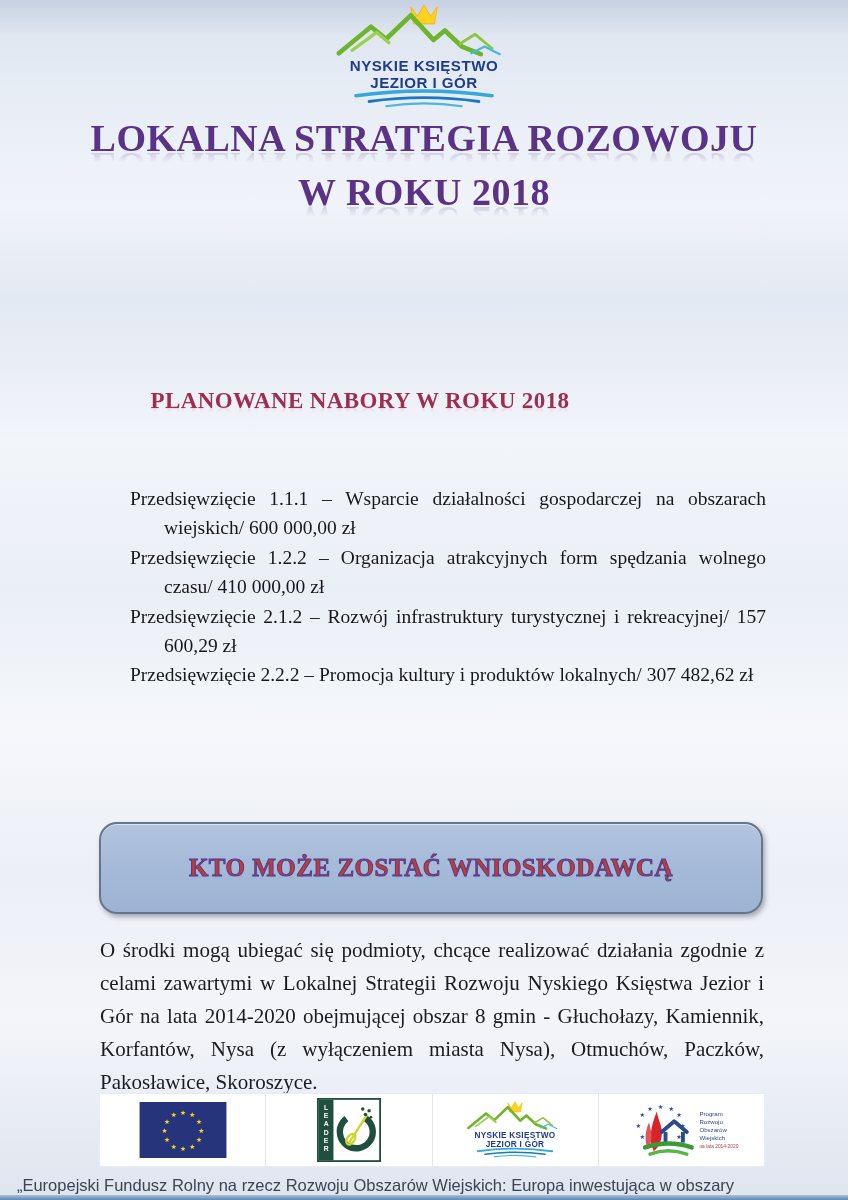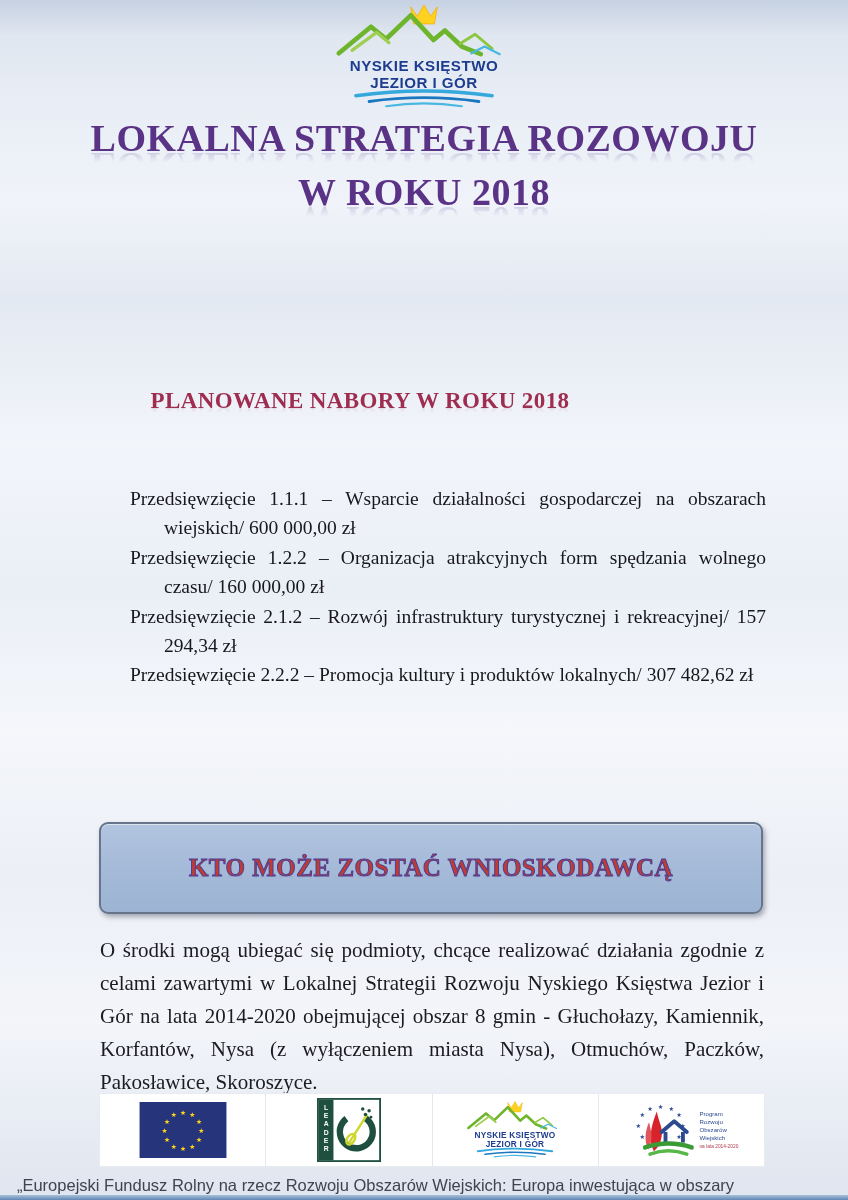--- a/index.html
+++ b/index.html
@@ -38,21 +38,21 @@
   .h-polowa{top:452px;font-size:21px;}
 
   
   .nabory-list{top:484px;left:130px;width:636px;}
   .nabory-list p{margin:0;padding-left:34px;text-indent:-34px;
     font-size:19.5px;line-height:29.4px;color:#17171c;text-align:justify;}
 
   
   .cta-box{top:822px;left:99px;width:660px;height:88px;
     background:linear-gradient(to bottom,#b2c5e0 0%,#a6bbd9 45%,#9cb3d3 100%);
-    border:2px solid #67758a;border-radius:9px;
+    border:2px solid #67758a;border-radius:18px;
     box-shadow:2px 3px 5px rgba(70,80,100,.45), inset 0 1px 0 rgba(255,255,255,.55);
     display:flex;align-items:center;justify-content:center;}
   .cta-heading{font-size:25px;font-weight:bold;color:#c23a31;
     -webkit-text-stroke:1px #4d3f94;letter-spacing:.5px;text-align:center;
     -webkit-box-reflect:below -14px linear-gradient(transparent 62%, rgba(0,0,0,.35));}
 
   
   .body-par{top:934px;left:100px;width:664px;
     font-size:21px;line-height:33px;color:#1b1b20;text-align:justify;}
 
@@ -99,22 +99,22 @@
   </svg>
 
   <div class="abs main-title title-1">LOKALNA STRATEGIA ROZOWOJU</div>
   <div class="abs main-title title-2">W ROKU 2018</div>
 
 
   <div class="abs h-maroon h-planowane">PLANOWANE NABORY W ROKU 2018</div>
 
   <div class="abs nabory-list">
     <p>Przedsięwzięcie 1.1.1 – Wsparcie działalności gospodarczej na obszarach wiejskich/ 600 000,00 zł</p>
-    <p>Przedsięwzięcie 1.2.2 – Organizacja atrakcyjnych form spędzania wolnego czasu/ 160 000,00 zł</p>
-    <p>Przedsięwzięcie 2.1.2 – Rozwój infrastruktury turystycznej i rekreacyjnej/ 157 294,34 zł</p>
+    <p>Przedsięwzięcie 1.2.2 – Organizacja atrakcyjnych form spędzania wolnego czasu/ 410 000,00 zł</p>
+    <p>Przedsięwzięcie 2.1.2 – Rozwój infrastruktury turystycznej i rekreacyjnej/ 157 600,29 zł</p>
     <p>Przedsięwzięcie 2.2.2 – Promocja kultury i produktów lokalnych/ 307 482,62 zł</p>
   </div>
 
   <div class="abs cta-box">
     <div class="cta-heading">KTO MOŻE ZOSTAĆ WNIOSKODAWCĄ</div>
   </div>
 
   <div class="abs body-par">O środki mogą ubiegać się podmioty, chcące realizować działania zgodnie z celami zawartymi w Lokalnej Strategii Rozwoju Nyskiego Księstwa Jezior i Gór na lata 2014-2020 obejmującej obszar 8 gmin - Głuchołazy, Kamiennik, Korfantów, Nysa (z wyłączeniem miasta Nysa), Otmuchów, Paczków, Pakosławice, Skoroszyce.</div>
 
   <div class="abs logo-strip">

